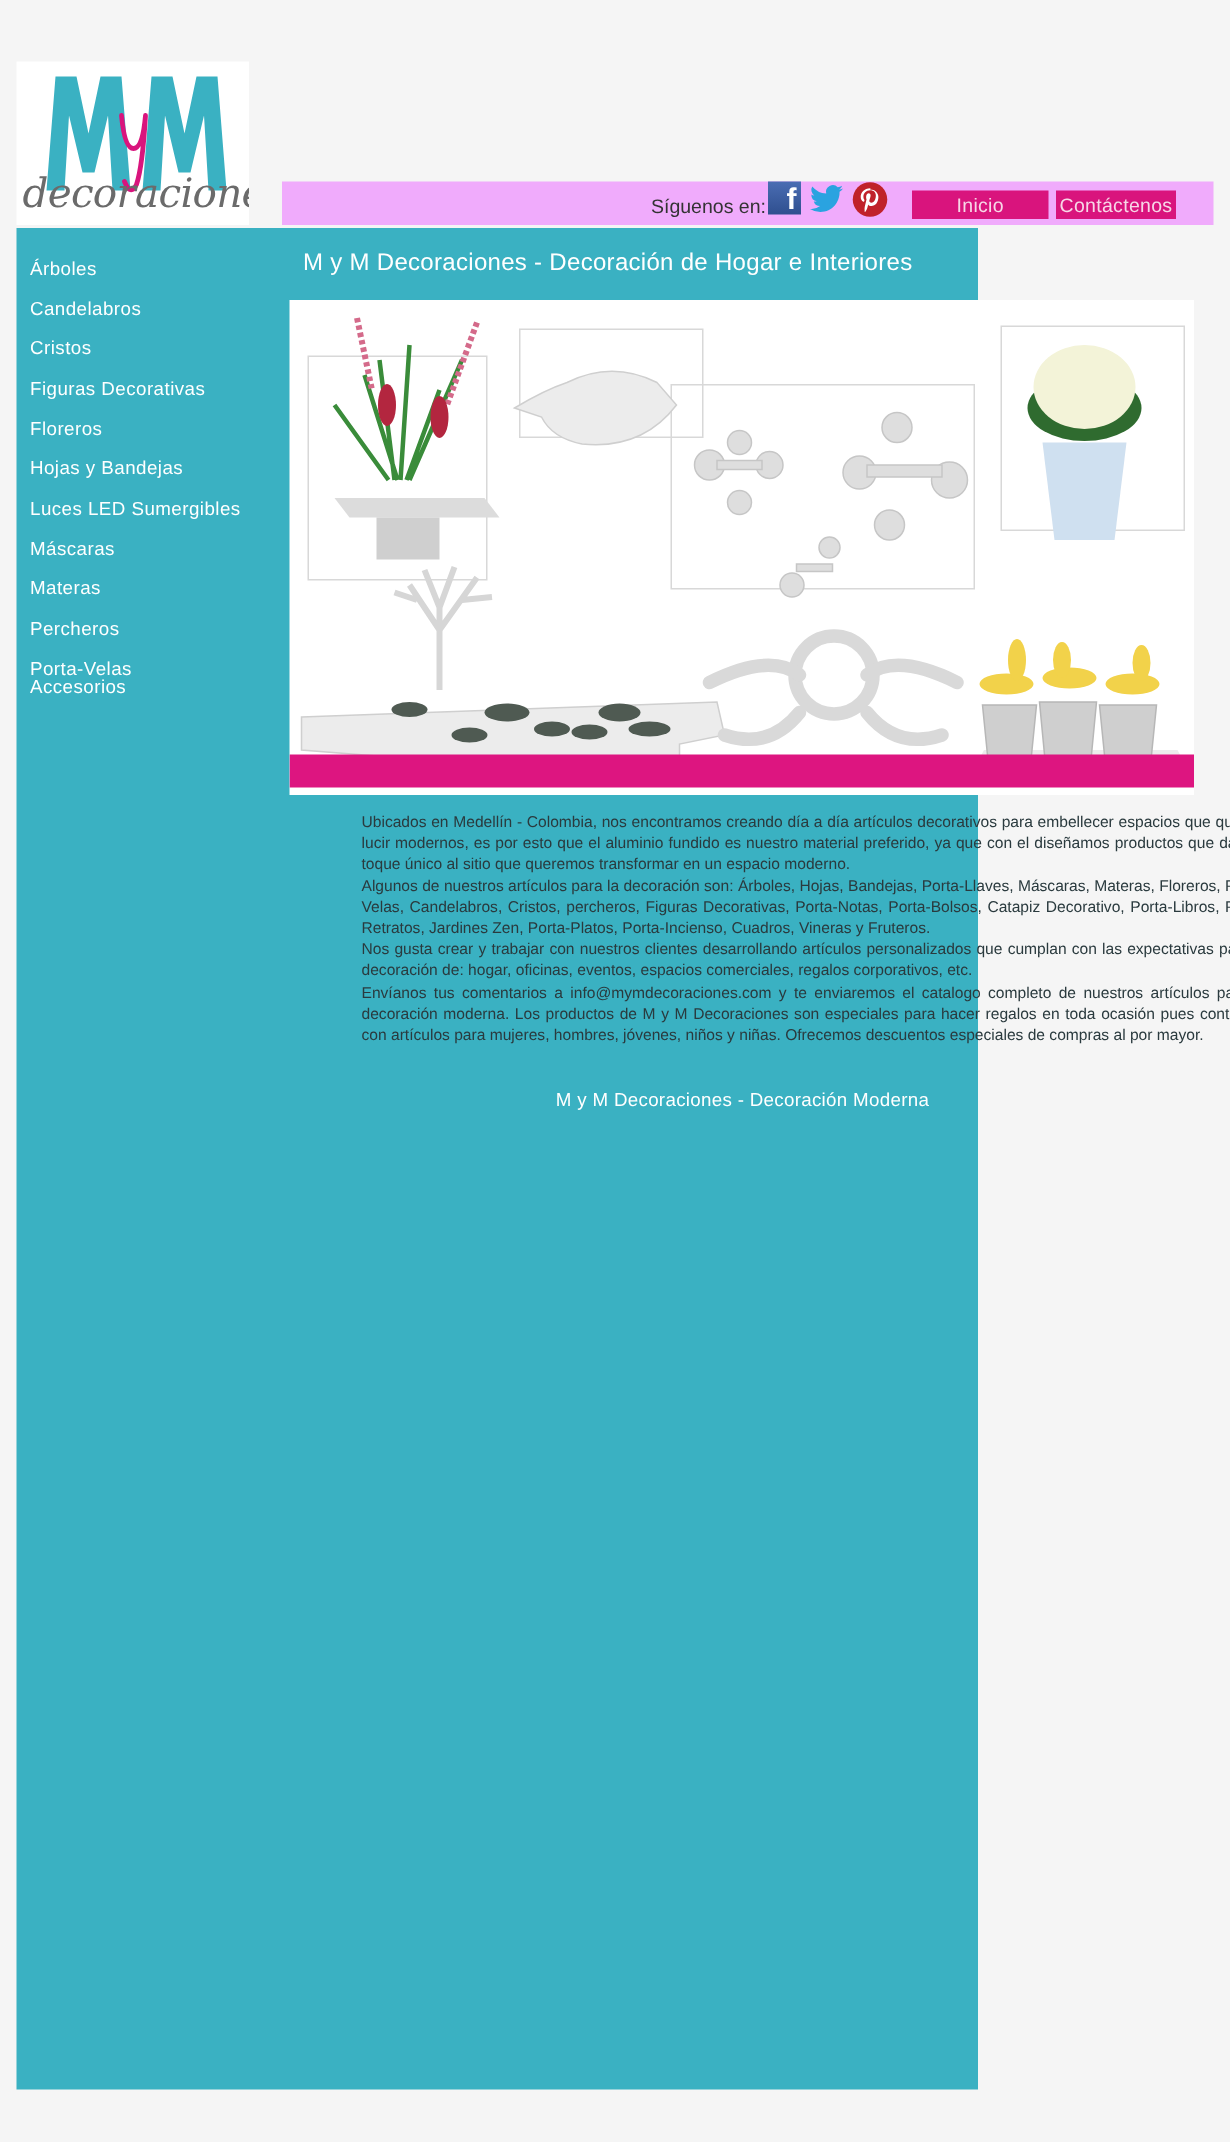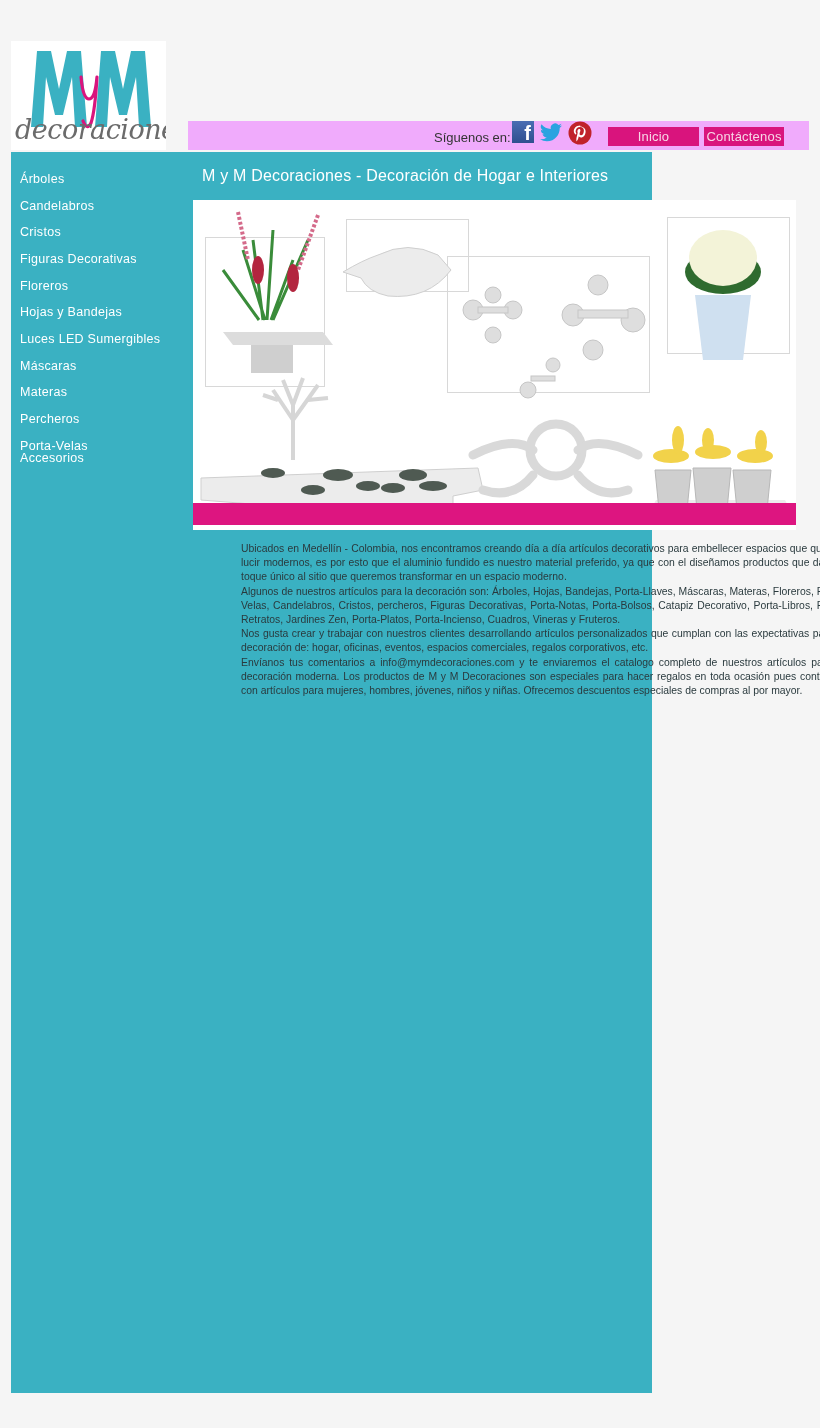--- a/index.html
+++ b/index.html
@@ -204,14 +204,15 @@
   </div>
 
   <div class="desc">
     <p>Ubicados en Medellín - Colombia, nos encontramos creando día a día artículos decorativos para embellecer espacios que quieran lucir modernos, es por esto que el aluminio fundido es nuestro material preferido, ya que con el diseñamos productos que dan un toque único al sitio que queremos transformar en un espacio moderno.</p>
     <p>Algunos de nuestros artículos para la decoración son: Árboles, Hojas, Bandejas, Porta-Llaves, Máscaras, Materas, Floreros, Porta-Velas, Candelabros, Cristos, percheros, Figuras Decorativas, Porta-Notas, Porta-Bolsos, Catapiz Decorativo, Porta-Libros, Porta-Retratos, Jardines Zen, Porta-Platos, Porta-Incienso, Cuadros, Vineras y Fruteros.</p>
     <p>Nos gusta crear y trabajar con nuestros clientes desarrollando artículos personalizados que cumplan con las expectativas para la decoración de: hogar, oficinas, eventos, espacios comerciales, regalos corporativos, etc.</p>
     <p>Envíanos tus comentarios a info@mymdecoraciones.com y te enviaremos el catalogo completo de nuestros artículos para la decoración moderna. Los productos de M y M Decoraciones son especiales para hacer regalos en toda ocasión pues contamos con artículos para mujeres, hombres, jóvenes, niños y niñas. Ofrecemos descuentos especiales de compras al por mayor.</p>
   </div>
 
   <div class="footer">
+    <div>M y M Decoraciones - Decoración Moderna</div>
   </div>
 </div>
 
 </body></html>

